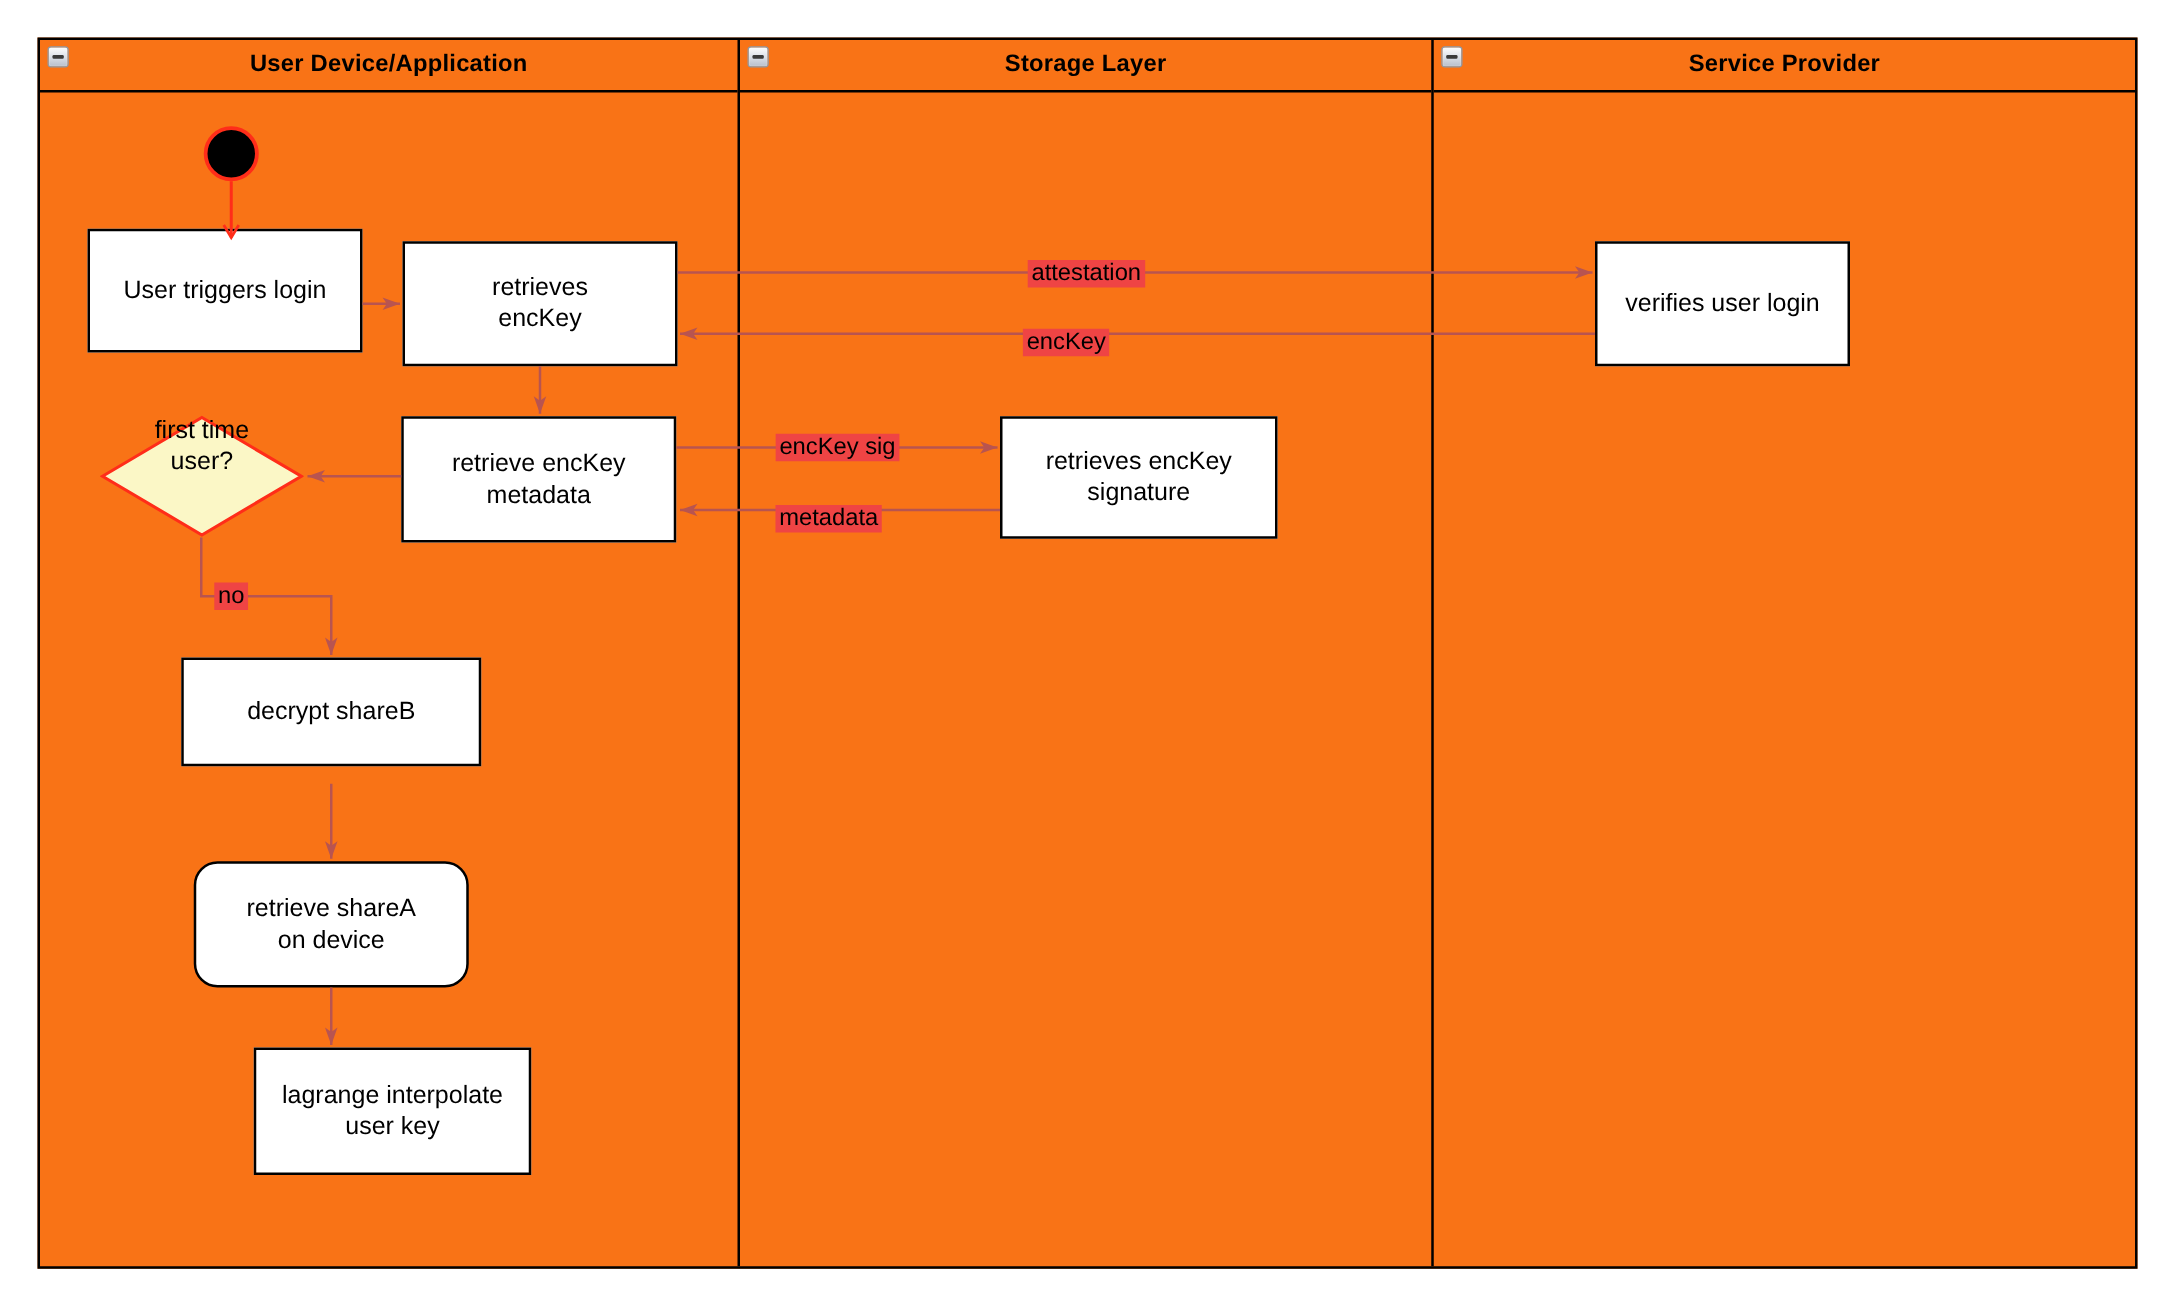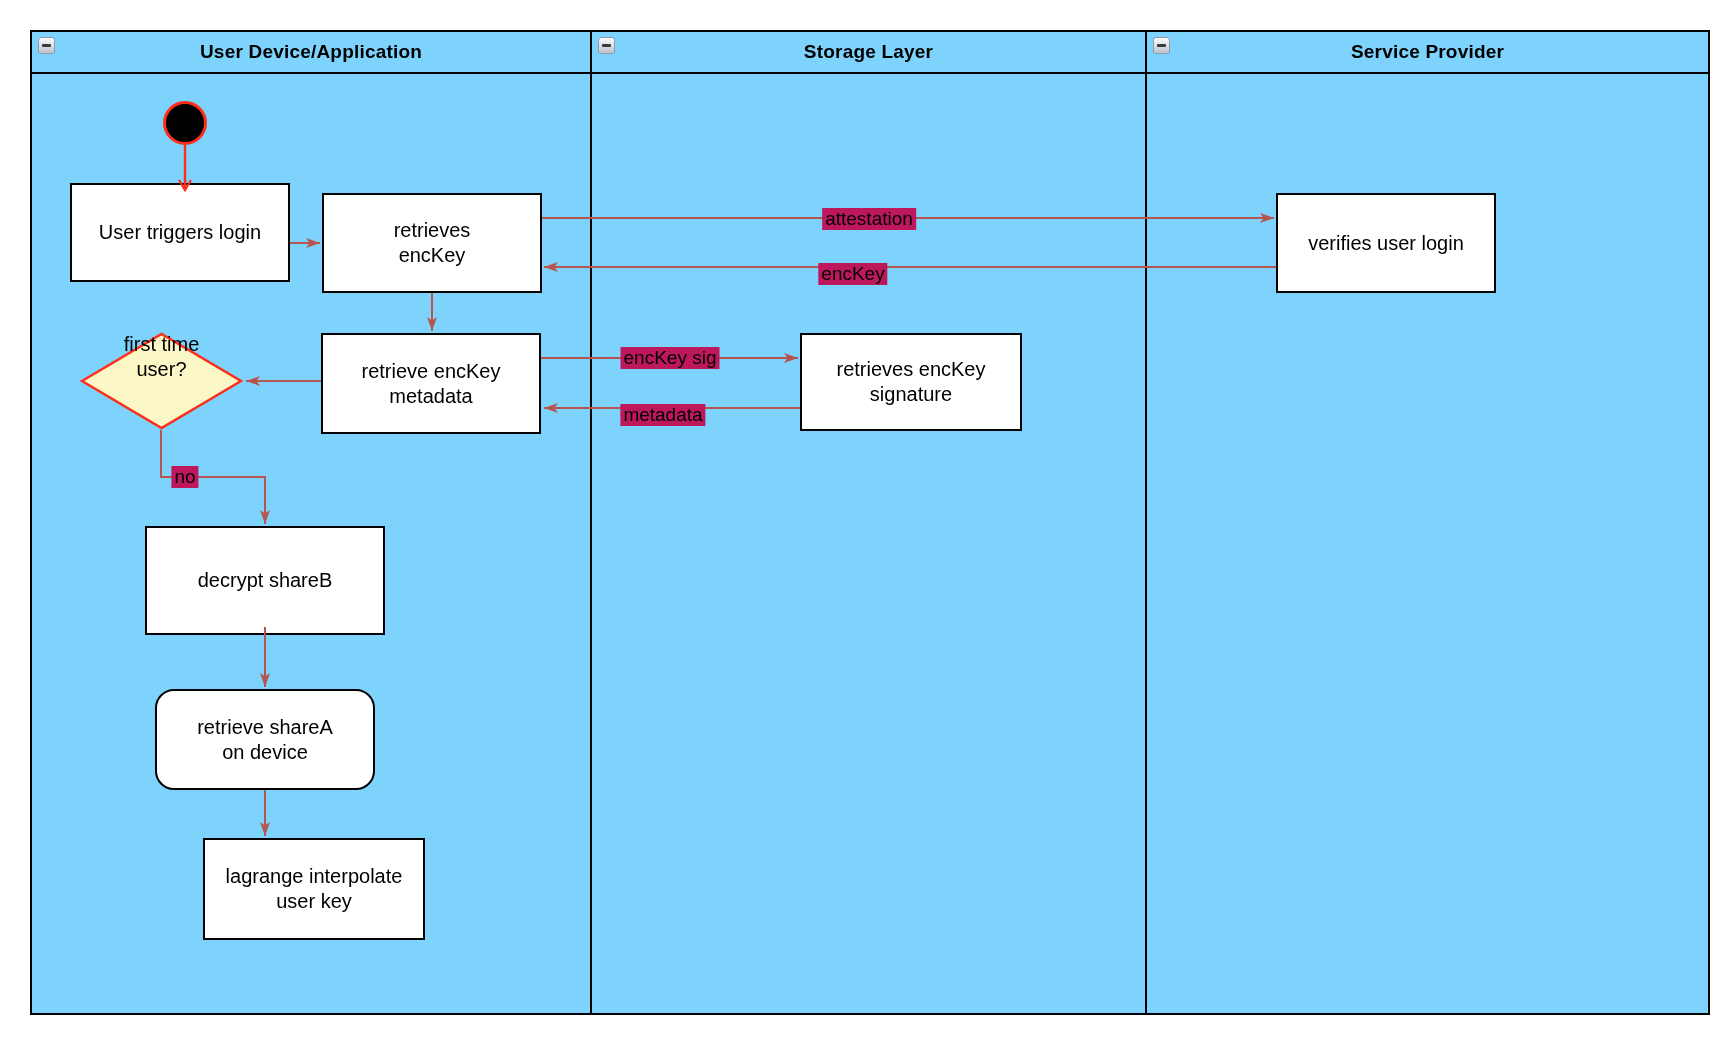--- a/index.html
+++ b/index.html
@@ -11,21 +11,21 @@
   }
   *{margin:0;padding:0;box-sizing:border-box;}
   html,body{background:#fff;}
   body{font-family:"Liberation Sans","DejaVu Sans",sans-serif;color:#000;}
   .canvas{
     position:relative;width:1732px;height:1038px;background:var(--canvas-bg);overflow:hidden;
   }
   
   .pool{
     position:absolute;left:30px;top:30px;width:1680px;height:985px;
-    border:2px solid #000;background:#7dd3fc;
+    border:2px solid #000;background:#f97316;
   }
   .lane{position:absolute;top:0;height:100%;}
   .lane.bordered{border-right:2px solid #000;}
   .lane-header{
     position:relative;height:42px;border-bottom:2px solid #000;
     display:flex;align-items:center;justify-content:center;
   }
   .lane-title{font-size:19px;font-weight:bold;letter-spacing:.2px;}
   .collapse-btn{
     position:absolute;left:6px;top:5px;width:17px;height:17px;
@@ -51,21 +51,21 @@
   .diamond-poly{fill:var(--decision-fill);stroke:var(--highlight);stroke-width:2.5;stroke-linejoin:miter;}
   
   svg.edges{position:absolute;left:0;top:0;z-index:3;pointer-events:none;}
   svg.edges path{pointer-events:stroke;}
   .edge{stroke:var(--edge);stroke-width:2;fill:none;}
   .edge.red{stroke:var(--highlight);stroke-width:2.4;}
   .head-brown{fill:var(--edge);stroke:none;}
   .head-red{fill:none;stroke:var(--highlight);stroke-width:2.2;}
   .edge-label{
     position:absolute;z-index:4;transform:translate(-50%,-50%);
-    background:#be185d;padding:0 3px;font-size:19px;white-space:nowrap;
+    background:#ef4444;padding:0 3px;font-size:19px;white-space:nowrap;
   }
   .nodes-layer{position:absolute;left:0;top:0;width:100%;height:100%;z-index:2;}
 </style>
 </head>
 <body>
 
 <div class="canvas">
 
   <div class="pool">
     <div class="lane bordered" style="left:0;width:560px;">
@@ -122,21 +122,21 @@
 
     <div class="node" style="left:70px;top:183px;width:220px;height:99px;">
       <span class="node-label">User triggers login</span>
     </div>
 
     <div class="node" style="left:322px;top:193px;width:220px;height:100px;">
       <span class="node-label">retrieves
 encKey</span>
     </div>
 
-    <div class="node" style="left:1276px;top:193px;width:220px;height:100px;">
+    <div class="node" style="left:1276px;top:193px;width:204px;height:100px;">
       <span class="node-label">verifies user login</span>
     </div>
 
     <div class="node" style="left:321px;top:333px;width:220px;height:101px;">
       <span class="node-label">retrieve encKey
 metadata</span>
     </div>
 
     <div class="node" style="left:800px;top:333px;width:222px;height:98px;">
       <span class="node-label">retrieves encKey
@@ -144,21 +144,21 @@
     </div>
 
     <div class="decision" style="left:80px;top:332px;width:163px;height:98px;">
       <svg width="163" height="98">
         <polygon class="diamond-poly" points="2,49 81.5,2 161,49 81.5,96"></polygon>
       </svg>
       <span class="node-label">first time
 user?</span>
     </div>
 
-    <div class="node" style="left:145px;top:526px;width:240px;height:109px;">
+    <div class="node" style="left:145px;top:526px;width:240px;height:87px;">
       <span class="node-label">decrypt shareB</span>
     </div>
 
     <div class="node" style="left:155px;top:689px;width:220px;height:101px;border-radius:19px;">
       <span class="node-label">retrieve shareA
 on device</span>
     </div>
 
     <div class="node" style="left:155px;top:838px;width:222px;height:102px;margin-left:48px;">
       <span class="node-label">lagrange interpolate

